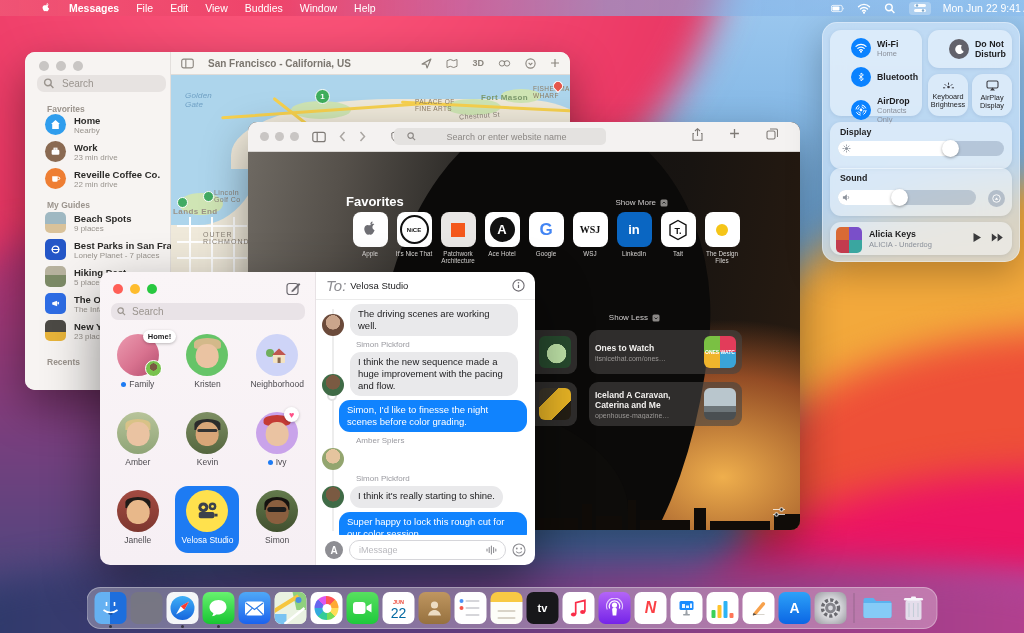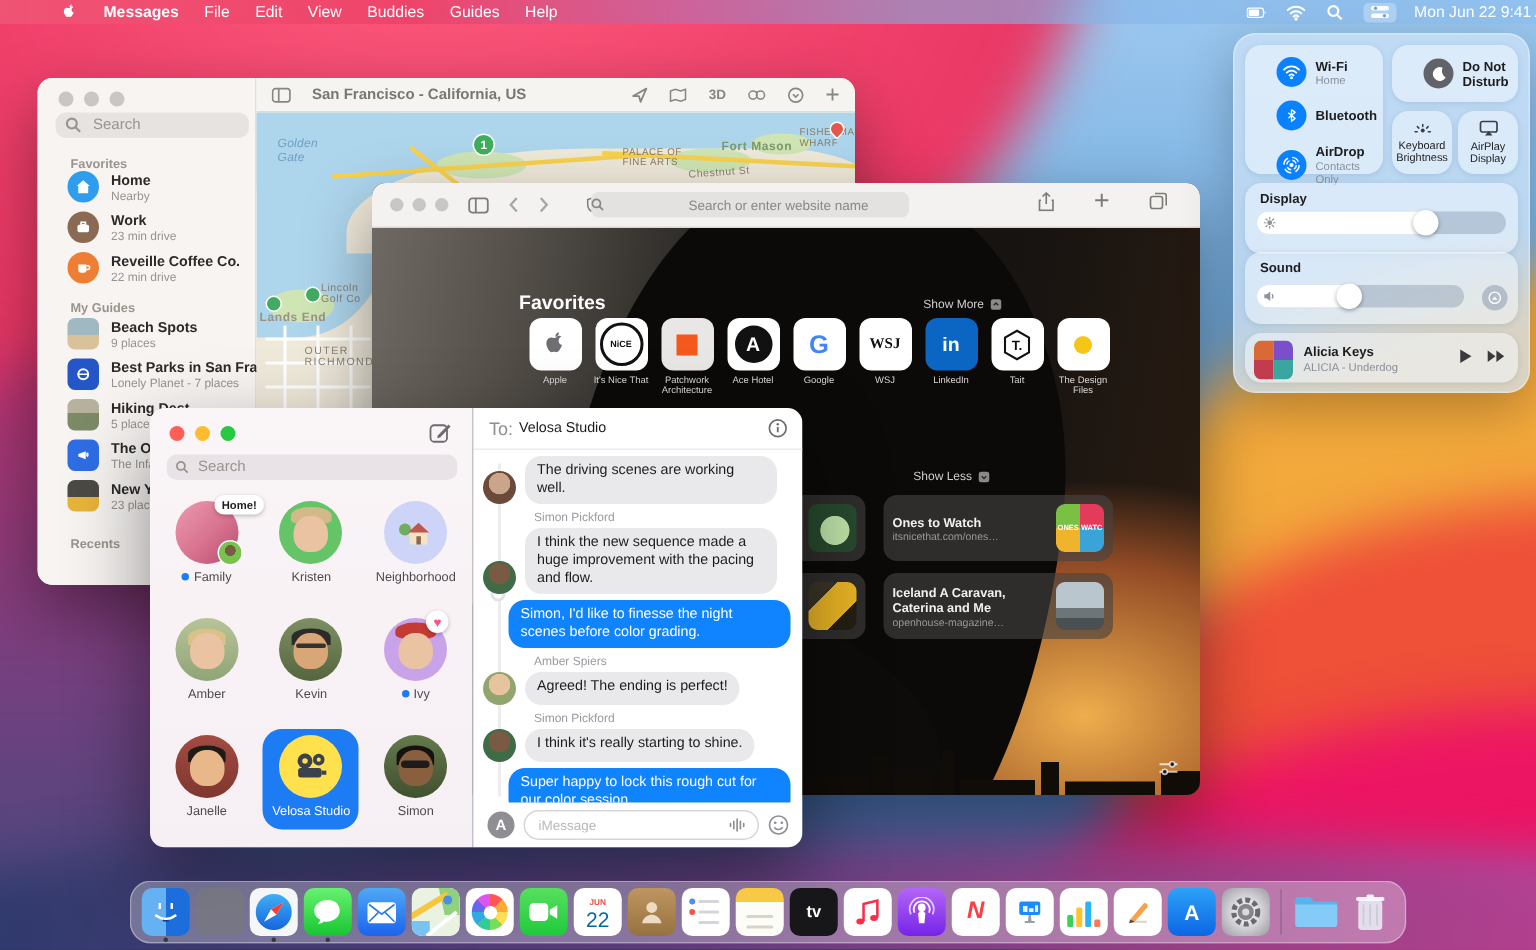--- a/index.html
+++ b/index.html
@@ -70,21 +70,21 @@
   .greendot{position:absolute;width:9px;height:9px;border-radius:50%;background:#41ab63;border:1.5px solid #fff;}
   .redpin{position:absolute;width:8px;height:8px;border-radius:50% 50% 50% 0;background:#e5574b;transform:rotate(-45deg);border:1px solid #fff;}
   
   #safari{left:248px;top:122px;width:552px;height:408px;z-index:20;background:#111;overflow:hidden;border-radius:9px;}
   #safari .toolbar{position:absolute;left:0;top:0;width:100%;height:30px;background:#f4f2f1;border-bottom:1px solid #d9d6d3;
     display:flex;align-items:center;gap:13px;padding:0 12px;box-sizing:border-box;z-index:5;}
   #safari .toolbar .tl{gap:6px}
   #safari .toolbar .tl b{width:9px;height:9px;}
   .tb-ico{color:#7e7a76;}
   #safari .urlfield{position:absolute;left:146px;top:6px;width:212px;height:17px;border-radius:5px;background:#e4e2e0;
-    display:flex;align-items:center;justify-content:space-between;gap:4px;}
+    display:flex;align-items:center;justify-content:center;gap:4px;}
   #safari .urlfield input{border:none;background:none;outline:none;text-align:center;font-size:9px;color:#8b8784;width:170px;font-family:inherit;}
   #safari .urlfield input::placeholder{color:#8b8784;}
   #safari .rightico{position:absolute;top:6px;display:flex;gap:26px;right:22px;color:#7e7a76;}
   .photo{position:absolute;left:0;top:30px;width:552px;height:378px;
     background:radial-gradient(ellipse 300px 210px at 86% 86%,rgba(250,183,80,.95) 0%,rgba(222,110,50,.6) 48%,rgba(120,50,30,0) 75%),
     linear-gradient(100deg,#6e6962 0%,#55504a 16%,#2b2926 36%,#121110 52%,#181411 72%,#2a1c11 100%);overflow:hidden;}
   .silh1{position:absolute;left:128px;top:-40px;width:330px;height:500px;background:#0b0a09;
     border-radius:48% 52% 40% 60% / 55% 45% 60% 40%;transform:rotate(6deg);}
   .silh2{position:absolute;left:-40px;top:240px;width:420px;height:220px;background:#0d0c0a;border-radius:60% 70% 0 0;}
   .skyline{position:absolute;left:290px;bottom:0;width:262px;height:40px;}
@@ -134,21 +134,21 @@
   .ava.velosa{background:#ffe14d;display:flex;align-items:center;justify-content:center;}
   .ava.simon{background:linear-gradient(180deg,#637a4c 0%,#41502f 100%);}
   .face{position:absolute;left:50%;top:24%;width:54%;height:58%;transform:translateX(-50%);border-radius:48% 48% 44% 44%;background:#eac3a2;}
   .face.dark{background:#8a5f3f;}
   .hairtop{position:absolute;left:50%;top:16%;transform:translateX(-50%);width:60%;height:26%;border-radius:50% 50% 0 0;background:#5d4632;}
   .hat{position:absolute;left:50%;top:10%;transform:translateX(-50%);width:62%;height:26%;border-radius:50% 50% 20% 20%;background:#d3b98a;}
   .beret{position:absolute;left:50%;top:8%;transform:translateX(-50%);width:64%;height:26%;border-radius:50% 50% 30% 30%;background:#c43b35;}
   .shades{position:absolute;left:50%;top:40%;transform:translateX(-50%);width:46%;height:12%;border-radius:3px;background:#1c1c1c;}
   .msg-right{flex:1;background:#fff;position:relative;}
   .msg-head{position:absolute;left:0;top:0;right:0;height:27px;border-bottom:1px solid #ebebeb;display:flex;align-items:center;padding:0 10px;gap:4px;}
-  .msg-head .to{font-size:12px;color:#8e8e93;}
+  .msg-head .to{font-size:15px;color:#8e8e93;font-style:italic;}
   .msg-head .rcp{font-size:9.5px;color:#1c1c1e;}
   .msg-head .info{margin-left:auto;color:#6d6a70;}
   .thread{position:absolute;left:0;top:27px;right:0;bottom:30px;padding:5px 8px 0 6px;overflow:hidden;}
   .tline{position:absolute;left:16px;top:10px;bottom:4px;width:2px;background:#ededed;}
   .tcirc{position:absolute;left:11px;top:92px;width:10px;height:10px;border-radius:50%;background:#fff;border:2px solid #e2e2e2;box-sizing:border-box;}
   .mrow{position:relative;margin:0 0 4px 0;display:flex;}
   .mrow .mav{position:relative;width:22px;height:22px;border-radius:50%;flex:none;margin-right:6px;align-self:flex-end;z-index:2;}
   .mav.w1{background:radial-gradient(circle at 50% 38%,#caa58c 40%,#6b4a3a 42%);}
   .mav.sim{background:radial-gradient(circle at 50% 38%,#7a5a42 40%,#3f6b46 42%);}
   .mav.amb{background:radial-gradient(circle at 50% 38%,#e5c49e 40%,#93a56f 42%);}
@@ -717,21 +717,20 @@
         <div class="mrow">
             <span class="mav sim"></span>
           <span class="bub in">I think the new sequence made a huge improvement with the pacing and flow.</span>
           </div>
         <div class="mrow">
             <span class="bub out">Simon, I'd like to finesse the night scenes before color grading.</span>
           </div>
         <div class="slabel">Amber Spiers</div>
         <div class="mrow">
             <span class="mav amb"></span>
-          <span class="bub in">Agreed! The ending is perfect!</span>
           </div>
         <div class="slabel">Simon Pickford</div>
         <div class="mrow">
             <span class="mav sim"></span>
           <span class="bub in">I think it's really starting to shine.</span>
           </div>
         <div class="mrow">
             <span class="bub out">Super happy to lock this rough cut for our color session.</span>
           </div>
 
@@ -875,21 +874,21 @@
     <div class="left">
       <svg class="applelogo" viewBox="0 0 17 19">
           <path d="M8.4 5.2c1-1.6 2.8-1.7 3.9-1 .1 0-2 1-1.9 3 .1 2.4 2.2 2.8 2.2 2.9-.6 1.9-2.4 5.2-4.2 4.6-.9-.3-1.3-.4-2 0-1.8.7-3.8-2.8-4.1-5.1-.3-2.3 1-4.6 3.1-4.6 1 0 2 .6 3 .2Z" fill="#fff"></path>
           <path d="M8.3 4.5c-.2-1.4.9-2.8 2.2-3 .3 1.5-1 3-2.2 3Z" fill="#fff"></path>
         </svg>
       <span class="appname">Messages</span>
       <span>File</span>
       <span>Edit</span>
       <span>View</span>
       <span>Buddies</span>
-      <span>Guides</span>
+      <span>Window</span>
       <span>Help</span>
     </div>
     <div class="right">
       <svg class="mb-ico" width="18" height="10" viewBox="0 0 18 10">
           <rect x=".5" y="1" width="14" height="8" rx="2" fill="none" stroke="#fff" stroke-width="1"></rect>
           <rect x="1.8" y="2.3" width="9" height="5.4" rx="1" fill="#fff"></rect>
           <path d="M15.5 3.6v2.8a1.6 1.6 0 0 0 0-2.8Z" fill="#fff"></path>
         </svg>
       <svg class="mb-ico" width="13" height="10" viewBox="0 0 12 10">
           <path d="M1 3.4a7 7 0 0 1 10 0M2.8 5.4a4.5 4.5 0 0 1 6.4 0M4.6 7.3a2 2 0 0 1 2.8 0" fill="none" stroke="#fff" stroke-width="1.2" stroke-linecap="round"></path>

